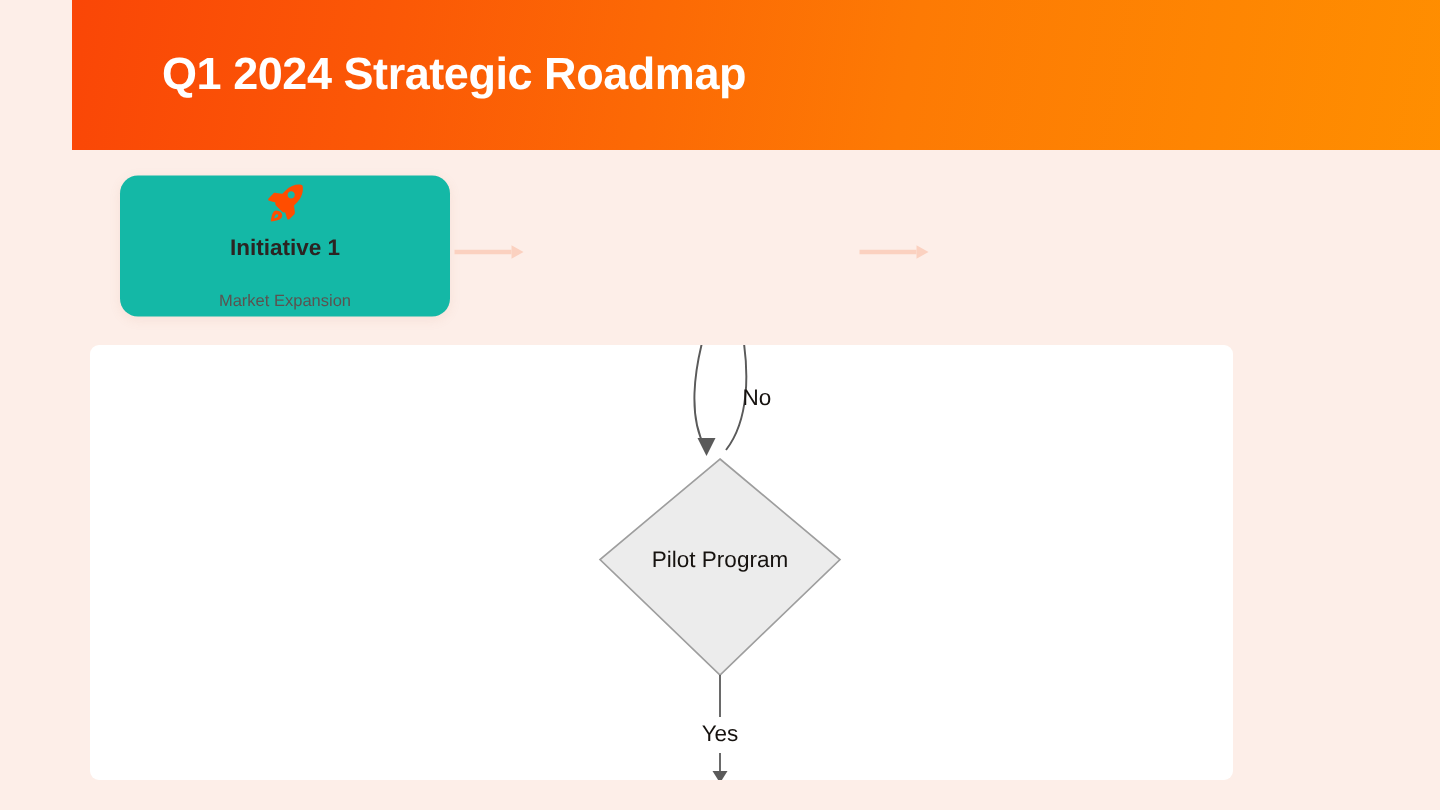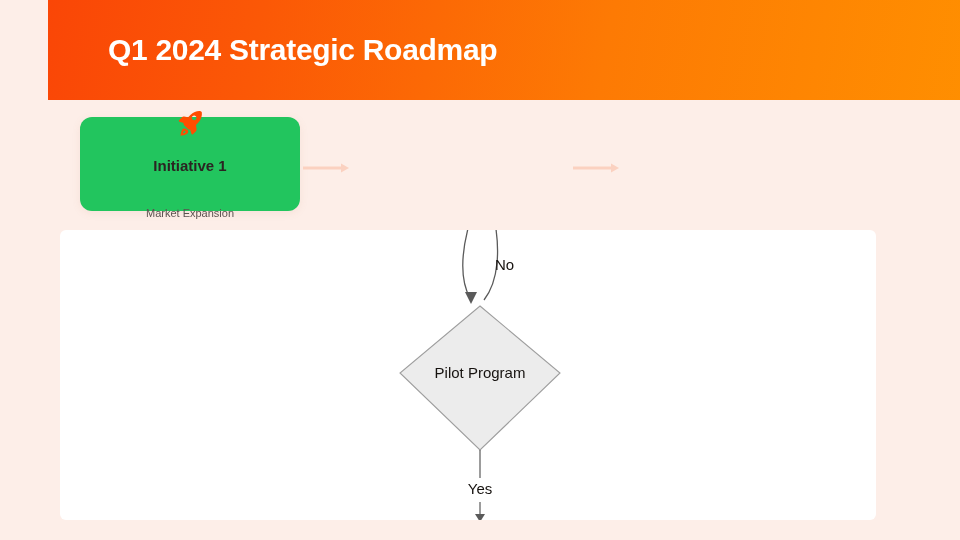--- a/index.html
+++ b/index.html
@@ -45,29 +45,28 @@
   
   .cards-row {
     position: absolute;
     left: 0;
     top: 100px;
     width: 960px;
     height: 128px;
   }
   .card {
     position: absolute;
-    background: #22c55e;
+    background: #14b8a6;
     border-radius: 12px;
     box-shadow: 0 2px 8px rgba(190, 120, 90, 0.10);
     display: flex;
     flex-direction: column;
     align-items: center;
     justify-content: center;
     box-sizing: border-box;
-    gap: 12px;
   }
   .card-1 { left: 80px;  top: 17px; width: 220px; height: 94px; }
   .card-2 { left: 350px; top: 13px; width: 220px; height: 101px; }
   .card-3 { left: 620px; top: 17px; width: 220px; height: 94px; }
 
   .card-icon {
     height: 30px;
     display: flex;
     align-items: center;
     justify-content: center;
@@ -94,25 +93,26 @@
     overflow: visible;
   }
   .conn-1 { left: 303px; width: 46px; }
   .conn-2 { left: 573px; width: 46px; }
 
   
   .flow-panel {
     position: absolute;
     left: 60px;
     top: 230px;
-    width: 816px;
+    width: 724px;
     height: 290px;
     background: #ffffff;
     border-radius: 6px;
     overflow: hidden;
+    padding-left: 38px;
   }
   .flow-svg {
     position: absolute;
     left: 0;
     top: 0;
   }
   .flow-label {
     font-family: "Liberation Sans", sans-serif;
     font-size: 15px;
     fill: #16120f;

